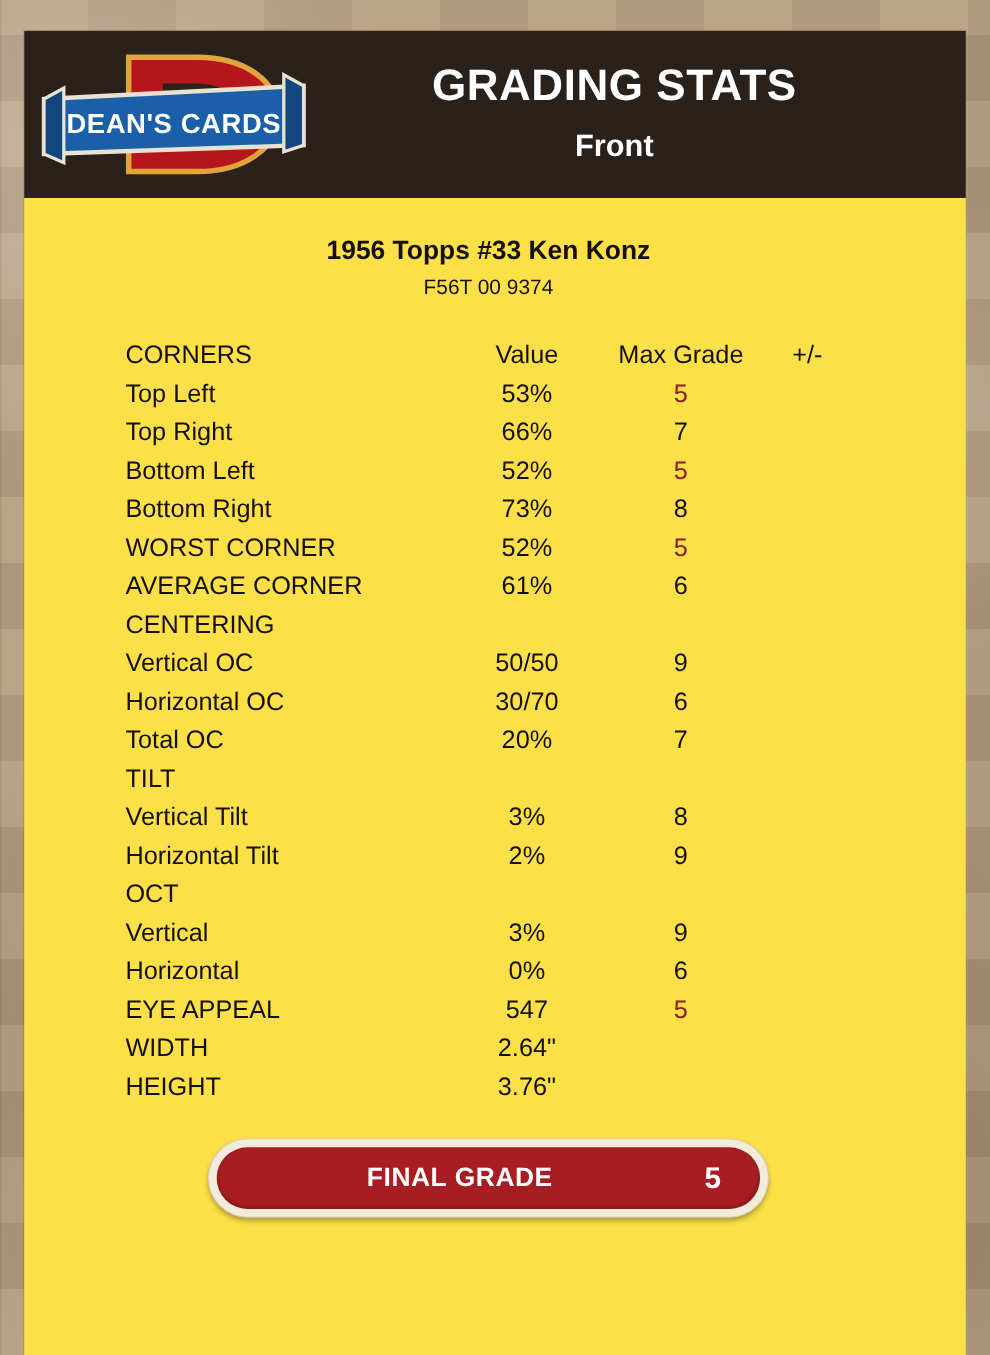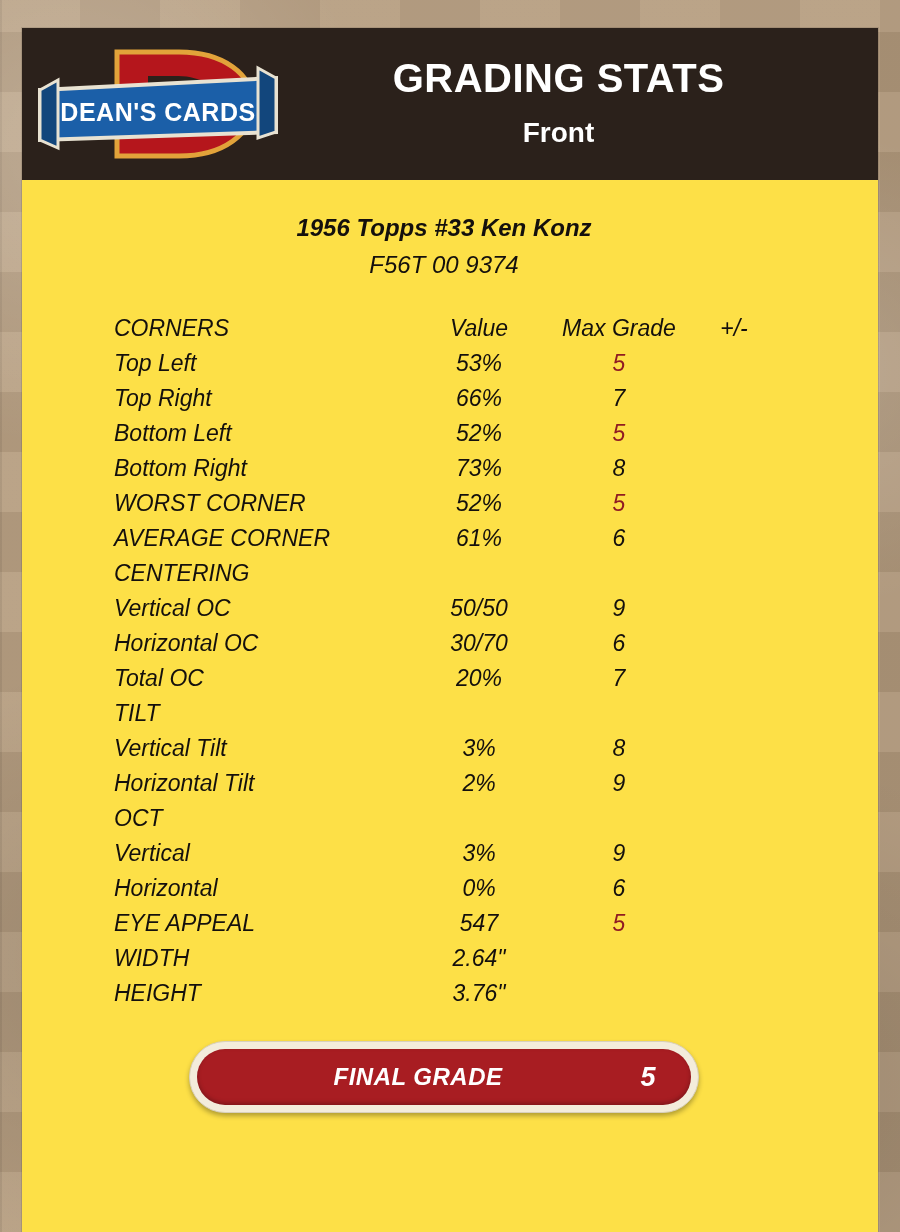--- a/index.html
+++ b/index.html
@@ -73,31 +73,30 @@
   .header-subtitle {
     font-size: 28px;
     font-weight: bold;
     line-height: 1.3;
     margin-top: 15px;
   }
 
   
   .body {
     padding: 34px 12px 0 0;
-    font-style: italic;
   }
   .card-title {
     text-align: center;
     font-size: 24px;
     font-weight: bold;
     color: #14100d;
   }
   .card-id {
     text-align: center;
-    font-size: 24px;
+    font-size: 19px;
     color: #14100d;
     margin-top: 9px;
   }
 
   table.stats {
     margin: 32px auto 0 auto;
     width: 660px;
     border-collapse: collapse;
     color: #14100d;
   }

